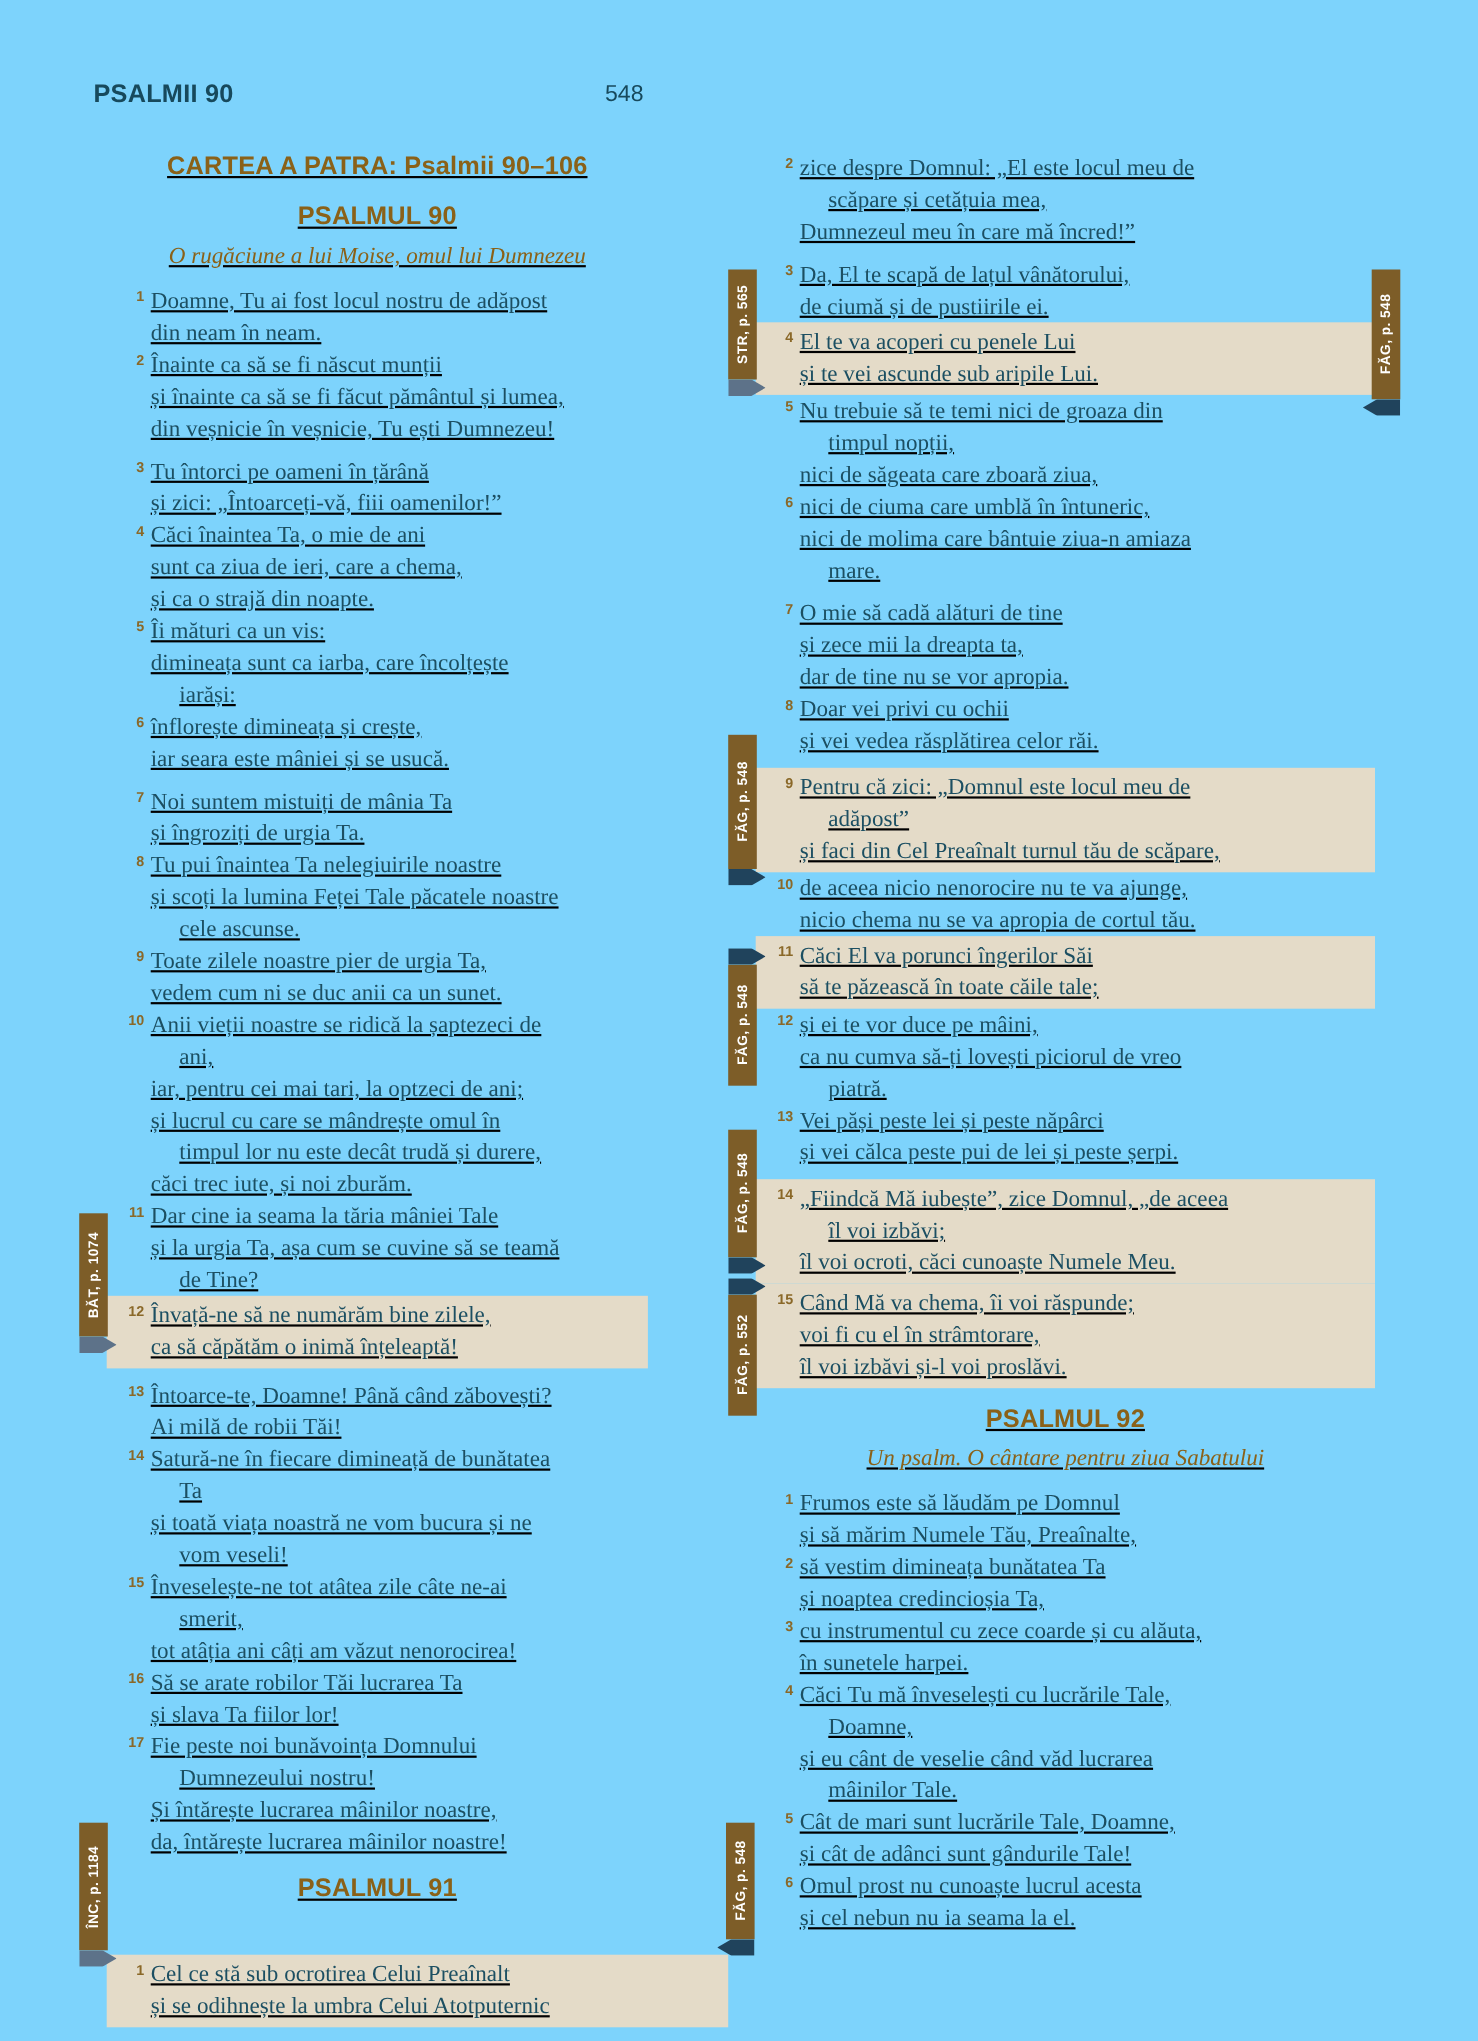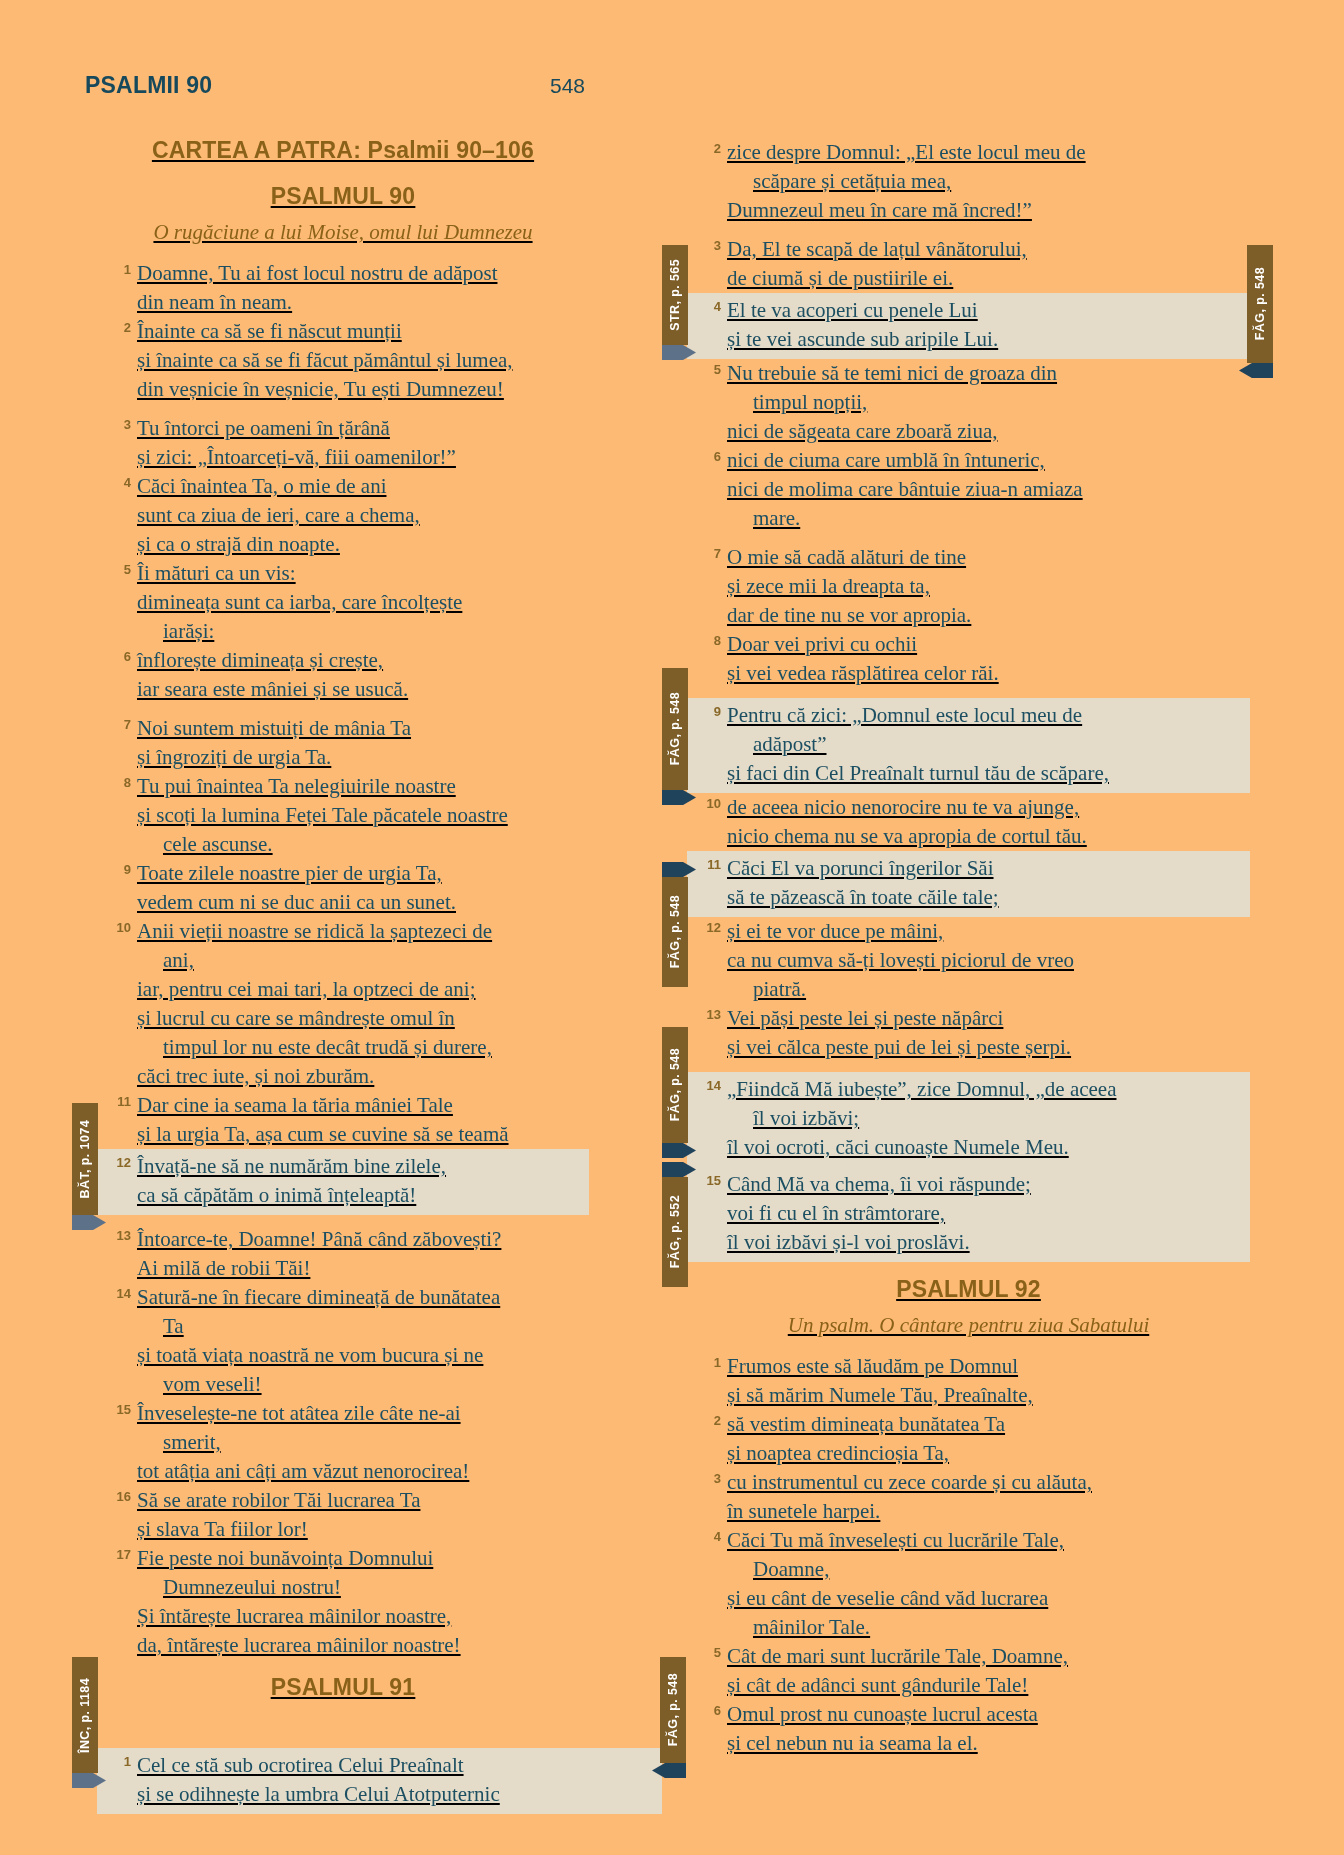--- a/index.html
+++ b/index.html
@@ -1,16 +1,16 @@
 <!DOCTYPE html>
 <html><head>
 <meta charset="utf-8">
 <style>
   html,body{margin:0;padding:0;background:#ffffff;}
-  .page{position:relative;width:1344px;height:1855px;background:#fdba74;overflow:hidden;
+  .page{position:relative;width:1344px;height:1855px;background:#7dd3fc;overflow:hidden;
         font-family:"Liberation Serif",serif;}
   .book-title{position:absolute;left:85px;top:72px;font:bold 23px "Liberation Sans",sans-serif;
         color:#17495c;letter-spacing:0.2px;}
   .page-num{position:absolute;left:550px;top:74px;font:21px "Liberation Sans",sans-serif;color:#17495c;}
   .col{position:absolute;text-decoration:underline;}
   #left-column{left:97px;top:137px;width:492px;}
   #right-column{left:687px;top:138px;width:563px;}
   .h1,.h2{font:bold 23px/26px "Liberation Sans",sans-serif;color:#8a6118;text-align:center;
         letter-spacing:0.2px;}
   .h1{margin:0 0 20px 0;}
@@ -87,20 +87,21 @@
         <div class="line ind0"><span class="num">10</span>Anii vieții noastre se ridică la șaptezeci de</div>
         <div class="line ind2">ani,</div>
         <div class="line ind1">iar, pentru cei mai tari, la optzeci de ani;</div>
         <div class="line ind1">și lucrul cu care se mândrește omul în</div>
         <div class="line ind2">timpul lor nu este decât trudă și durere,</div>
         <div class="line ind1">căci trec iute, și noi zburăm.</div>
       </div>
       <div class="verse">
         <div class="line ind0"><span class="num">11</span>Dar cine ia seama la tăria mâniei Tale</div>
         <div class="line ind1">și la urgia Ta, așa cum se cuvine să se teamă</div>
+        <div class="line ind2">de Tine?</div>
       </div>
       <div class="verse hl">
         <div class="line ind0"><span class="num">12</span>Învață-ne să ne numărăm bine zilele,</div>
         <div class="line ind1">ca să căpătăm o inimă înțeleaptă!</div>
       </div>
       <div class="verse gap">
         <div class="line ind0"><span class="num">13</span>Întoarce-te, Doamne! Până când zăbovești?</div>
         <div class="line ind1">Ai milă de robii Tăi!</div>
       </div>
       <div class="verse">

